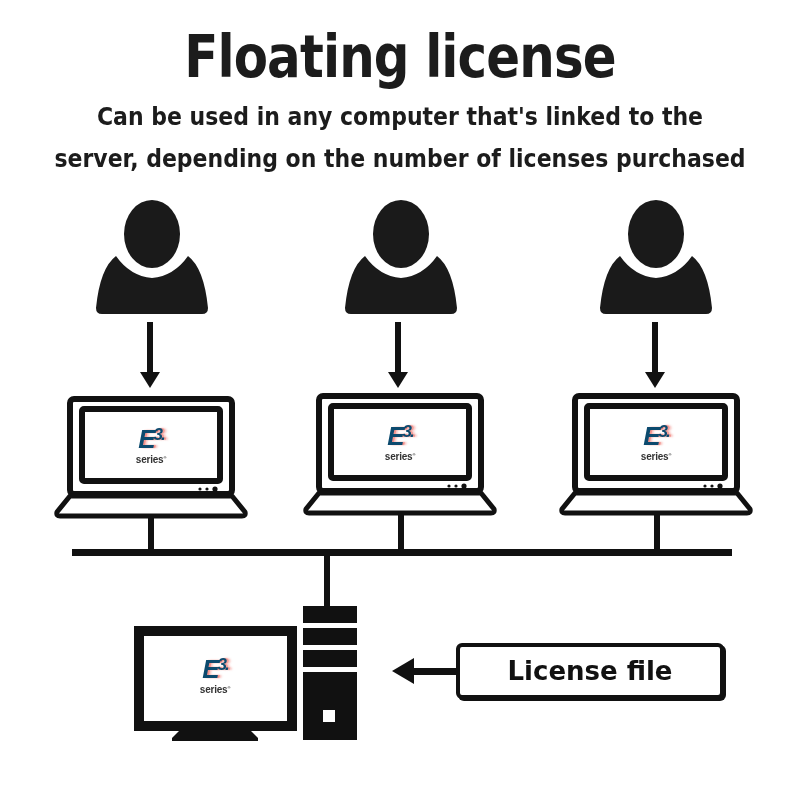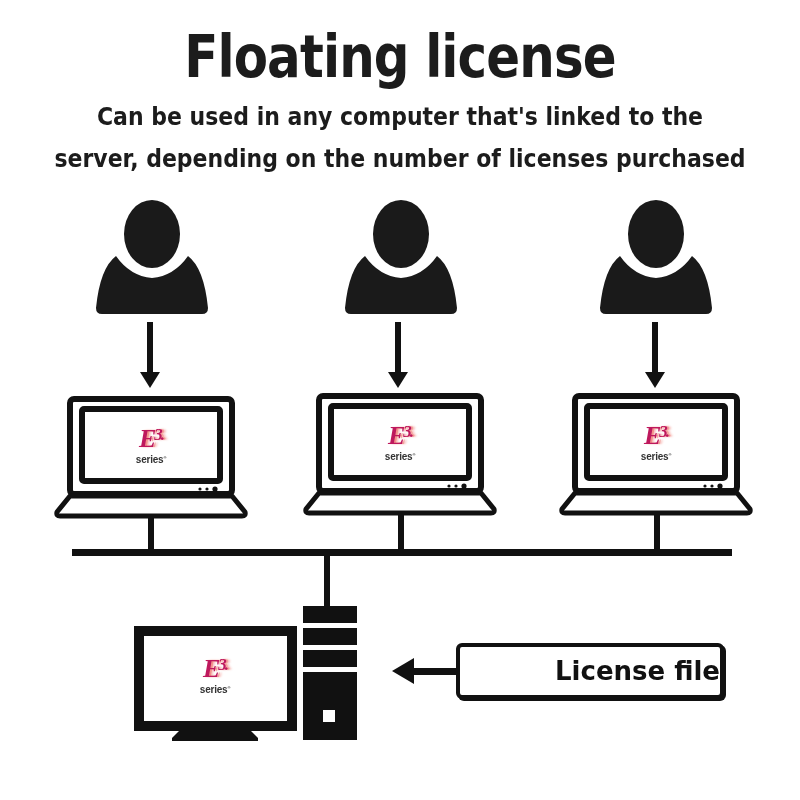--- a/index.html
+++ b/index.html
@@ -1,25 +1,25 @@
 <!DOCTYPE html>
 <html><head>
 <meta charset="utf-8">
 <style>
   html,body{margin:0;padding:0;background:#ffffff;}
   body{width:800px;height:800px;position:relative;overflow:hidden;font-family:"DejaVu Sans",sans-serif;color:#1a1a1a;}
   .title{position:absolute;left:0;width:800px;top:22px;text-align:center;font-size:58px;font-weight:bold;letter-spacing:-1px;line-height:70px;color:#1c1c1c;font-family:"DejaVu Sans",sans-serif;transform:scaleX(0.86);}
   .subtitle{position:absolute;left:0;width:800px;top:96px;text-align:center;font-size:25px;font-weight:bold;line-height:42px;color:#1c1c1c;transform:scaleX(0.88);}
   .abs{position:absolute;}
   .logo{position:absolute;width:60px;height:48px;text-align:center;}
-  .logo .e3{font-family:Liberation Serif, serif;font-weight:bold;font-style:italic;color:#be185d;font-size:26px;line-height:26px;letter-spacing:-2px;display:block;text-shadow:2px 0 1px rgba(232,54,42,0.45),4px 0 2px rgba(232,54,42,0.25);}
+  .logo .e3{font-family:Liberation Sans, sans-serif;font-weight:bold;font-style:italic;color:#0c4a6e;font-size:26px;line-height:26px;letter-spacing:-2px;display:block;text-shadow:2px 0 1px rgba(232,54,42,0.45),4px 0 2px rgba(232,54,42,0.25);}
   .logo .e3 sup{font-size:17px;vertical-align:top;position:relative;top:-4px;}
   .logo .series{font-family:"Liberation Sans",sans-serif;font-weight:bold;font-size:10px;color:#333;line-height:12px;display:block;letter-spacing:-0.2px;}
   .logo .series sup{font-size:4px;}
-  .lic-box{position:absolute;left:456px;top:643px;width:268px;height:56px;border:4px solid #111;border-radius:6px;box-sizing:border-box;display:flex;align-items:center;justify-content:flex-end;font-size:26px;font-weight:bold;color:#111;background:#fff;box-shadow:2px 2px 0 #111;}
+  .lic-box{position:absolute;left:456px;top:643px;width:268px;height:56px;border:4px solid #111;border-radius:6px;box-sizing:border-box;display:flex;align-items:center;justify-content:center;font-size:26px;font-weight:bold;color:#111;background:#fff;box-shadow:2px 2px 0 #111;}
 </style>
 </head>
 <body>
 
 <div class="title">Floating license</div>
 <div class="subtitle">
   <div>Can be used in any computer that's linked to the</div>
   <div>server, depending on the number of licenses purchased</div>
 </div>
 

